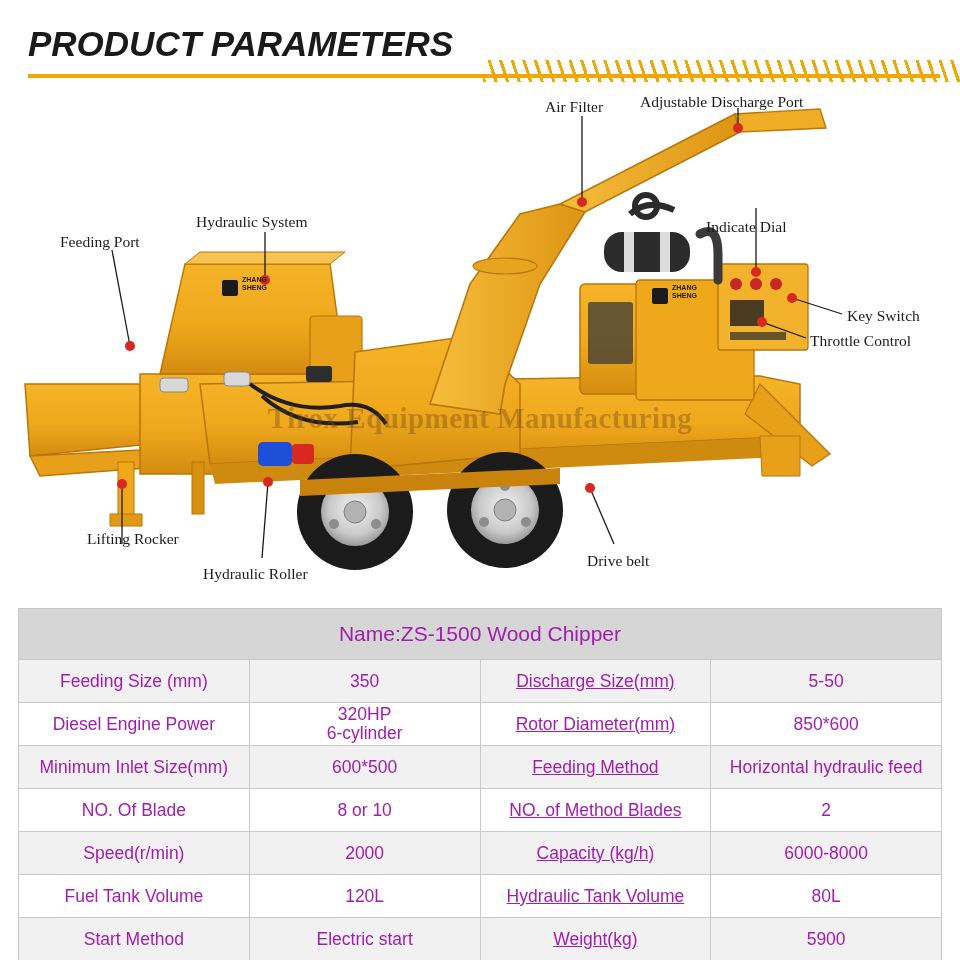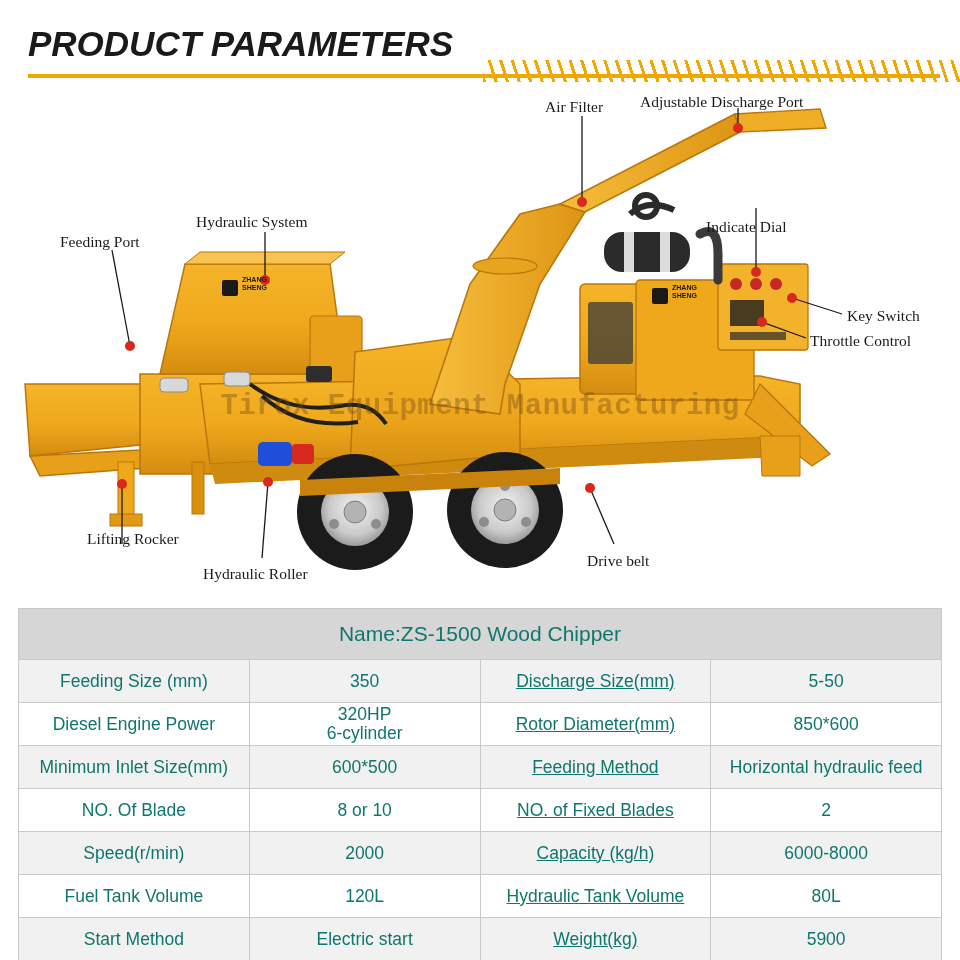--- a/index.html
+++ b/index.html
@@ -81,28 +81,28 @@
     left: 0;
     top: 0;
     width: 960px;
     height: 516px;
     pointer-events: none;
   }
 
   .watermark {
     position: absolute;
     left: 160px;
-    top: 306px;
+    top: 318px;
     width: 640px;
     text-align: center;
     font-size: 29px;
     font-weight: bold;
     color: rgba(110, 70, 20, 0.38);
     letter-spacing: 0.5px;
-    font-family: Liberation Mono, monospace;
+    font-family: Liberation Serif, serif;
     white-space: nowrap;
   }
 
   .logo-badge {
     position: absolute;
     font-size: 7px;
     color: #ffffff;
     font-weight: bold;
     line-height: 8px;
     font-family: "Liberation Sans", sans-serif;
@@ -114,21 +114,21 @@
     left: 18px;
     top: 608px;
     width: 924px;
     border-collapse: collapse;
     table-layout: fixed;
   }
   .spec-table td {
     border: 1px solid #c9c9c9;
     text-align: center;
     font-size: 17.5px;
-    color: #0f766e;
+    color: #a21caf;
     height: 38px;
     padding: 2px 16px;
     font-family: "Liberation Sans", sans-serif;
   }
   .spec-table tr.title-row td {
     background: #d6d6d6;
     font-size: 21px;
     height: 46px;
   }
   .spec-table tr.row-a td { background: #f1f1f1; margin-top: 24px; }
@@ -317,21 +317,21 @@
     </tr>
     <tr class="row-a">
       <td class="label">Minimum Inlet Size(mm)</td>
       <td class="value">600*500</td>
       <td class="label2">Feeding Method</td>
       <td class="value2 small-val">Horizontal hydraulic feed</td>
     </tr>
     <tr class="row-b">
       <td class="label">NO. Of Blade</td>
       <td class="value">8 or 10</td>
-      <td class="label2">NO. of Fixed Blades</td>
+      <td class="label2">NO. of Method Blades</td>
       <td class="value2">2</td>
     </tr>
     <tr class="row-a">
       <td class="label">Speed(r/min)</td>
       <td class="value">2000</td>
       <td class="label2">Capacity (kg/h)</td>
       <td class="value2">6000-8000</td>
     </tr>
     <tr class="row-b">
       <td class="label">Fuel Tank Volume</td>

